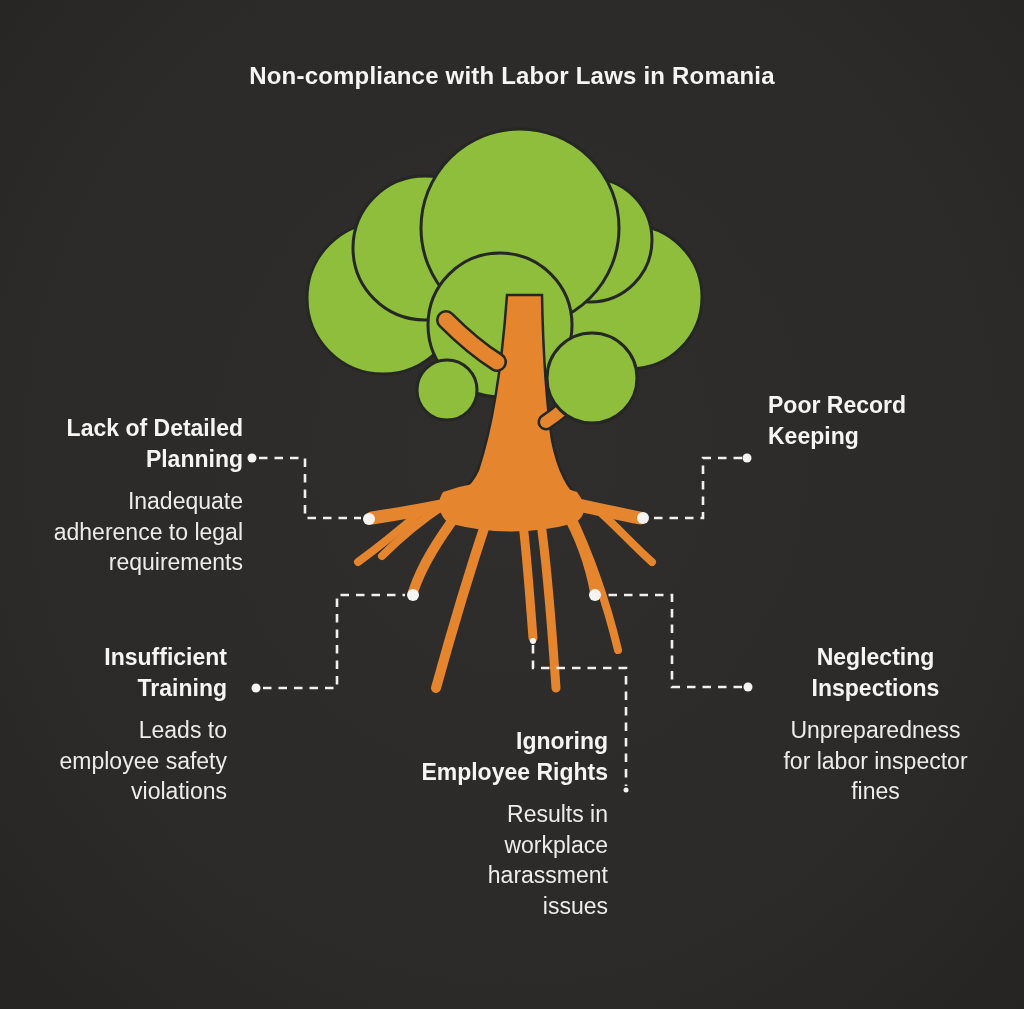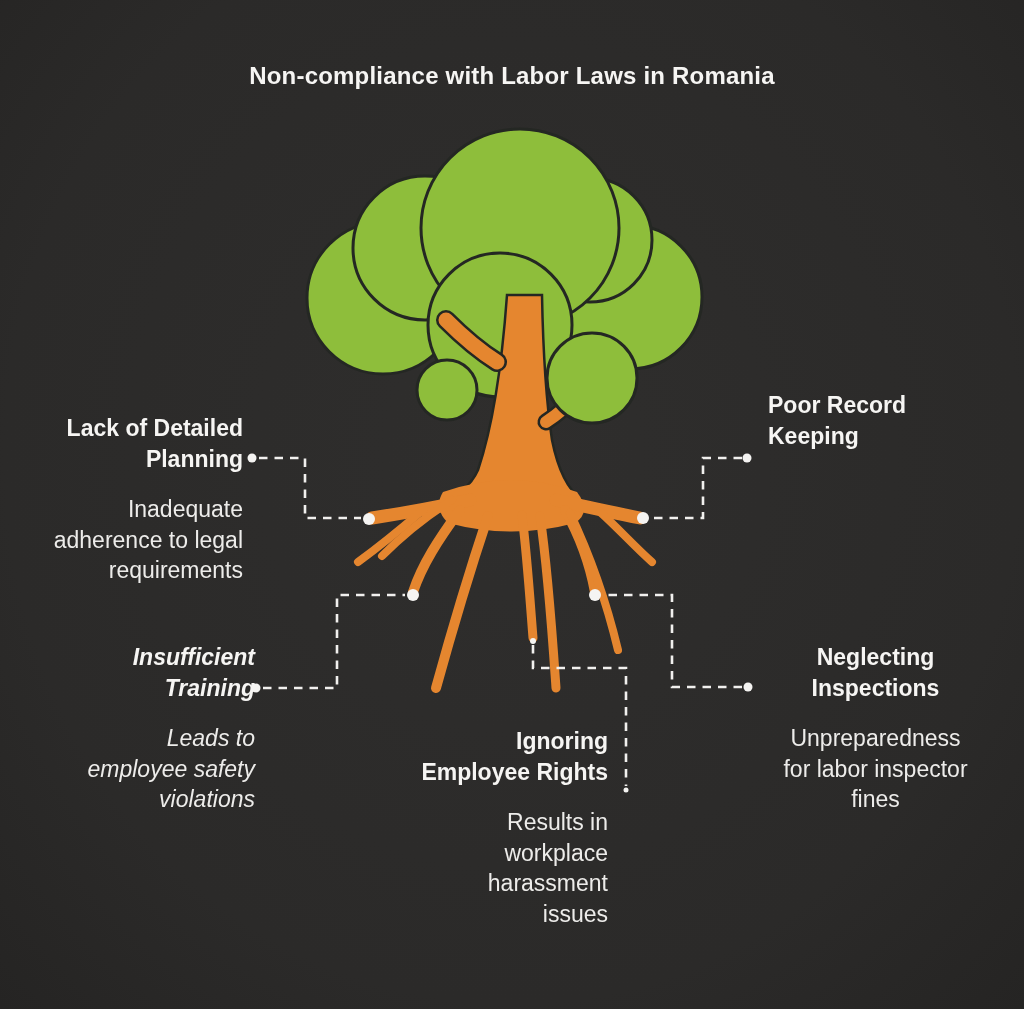--- a/index.html
+++ b/index.html
@@ -20,27 +20,27 @@
     color:#f6f5f3;
   }
   .svg-layer{position:absolute;inset:0;}
   .block{position:absolute;}
   .block .heading{
     font-size:23px;font-weight:bold;line-height:31px;
     color:#f6f5f3;white-space:pre-line;
   }
   .block .desc{
     font-size:23px;font-weight:400;line-height:30.5px;
-    margin-top:19px;color:#edecea;white-space:pre-line;
+    margin-top:11px;color:#edecea;white-space:pre-line;
   }
   .align-right{text-align:right;}
   .align-left{text-align:left;}
   .blk-tl{left:28px;top:413px;width:215px;}
   .blk-tr{left:768px;top:390px;width:215px;}
-  .blk-bl{left:40px;top:642px;width:215px;font-style:italic;}
+  .blk-bl{left:12px;top:642px;width:215px;}
   .blk-br{left:768px;top:642px;width:215px;text-align:center;}
   .blk-bc{left:378px;top:726px;width:230px;}
 </style>
 </head>
 <body>
 
 <div class="canvas">
 
   <div class="title">Non-compliance with Labor Laws in Romania</div>
 

